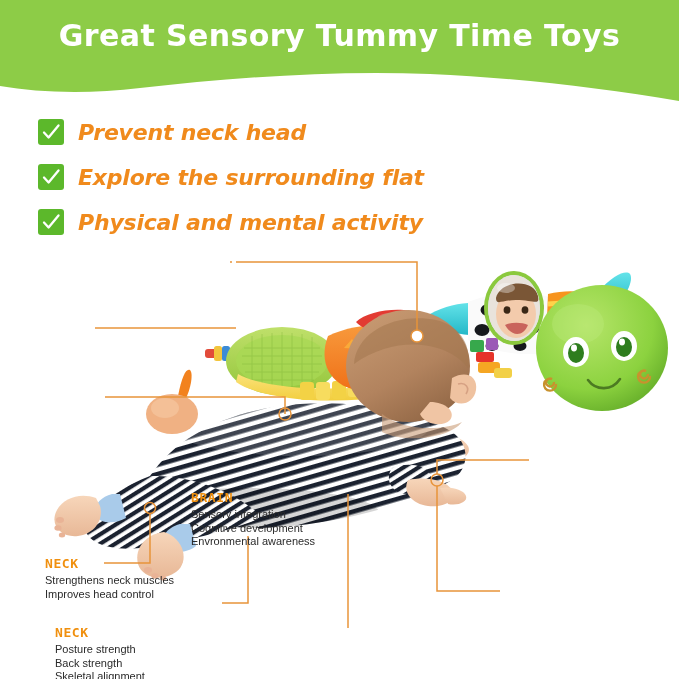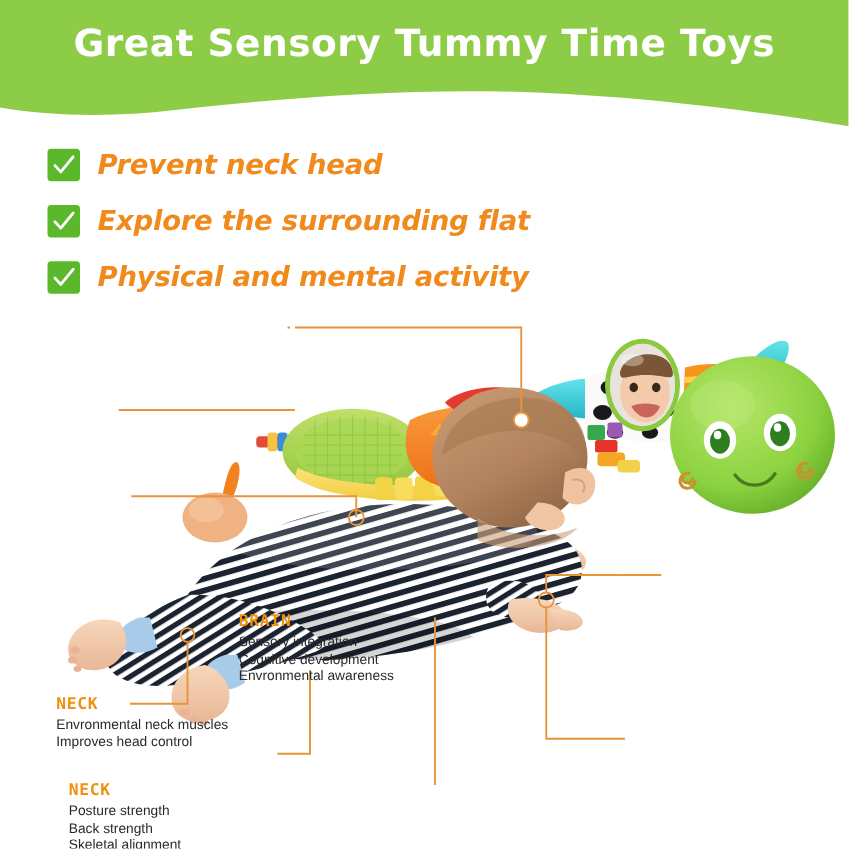--- a/index.html
+++ b/index.html
@@ -319,21 +319,21 @@
 
     <div class="callout" id="cal-brain">
       <div class="callout-title">BRAIN</div>
       <div class="callout-body">Sensory integration
 Cognitive development
 Envronmental awareness</div>
     </div>
 
     <div class="callout" id="cal-neck">
       <div class="callout-title">NECK</div>
-      <div class="callout-body">Envronmental neck muscles
+      <div class="callout-body">Strengthens neck muscles
 Improves head control</div>
     </div>
 
     <div class="callout" id="cal-back">
       <div class="callout-title">NECK</div>
       <div class="callout-body">Posture strength
 Back strength
 Skeletal alignment</div>
     </div>
 

